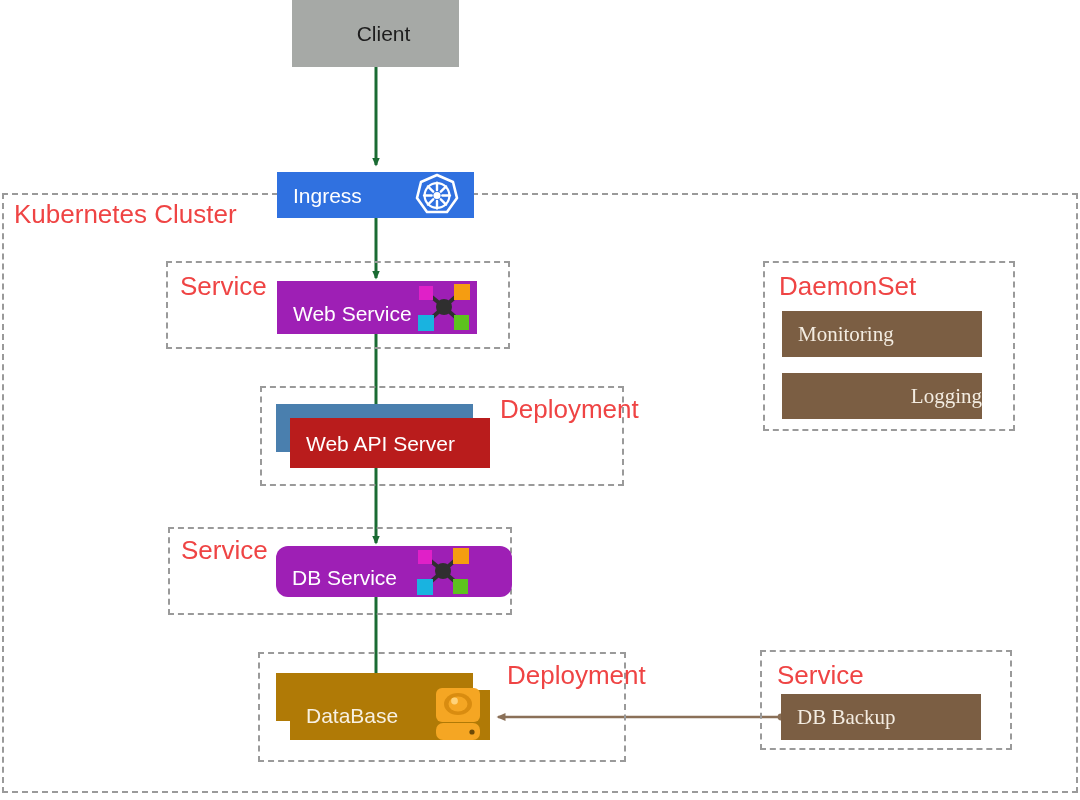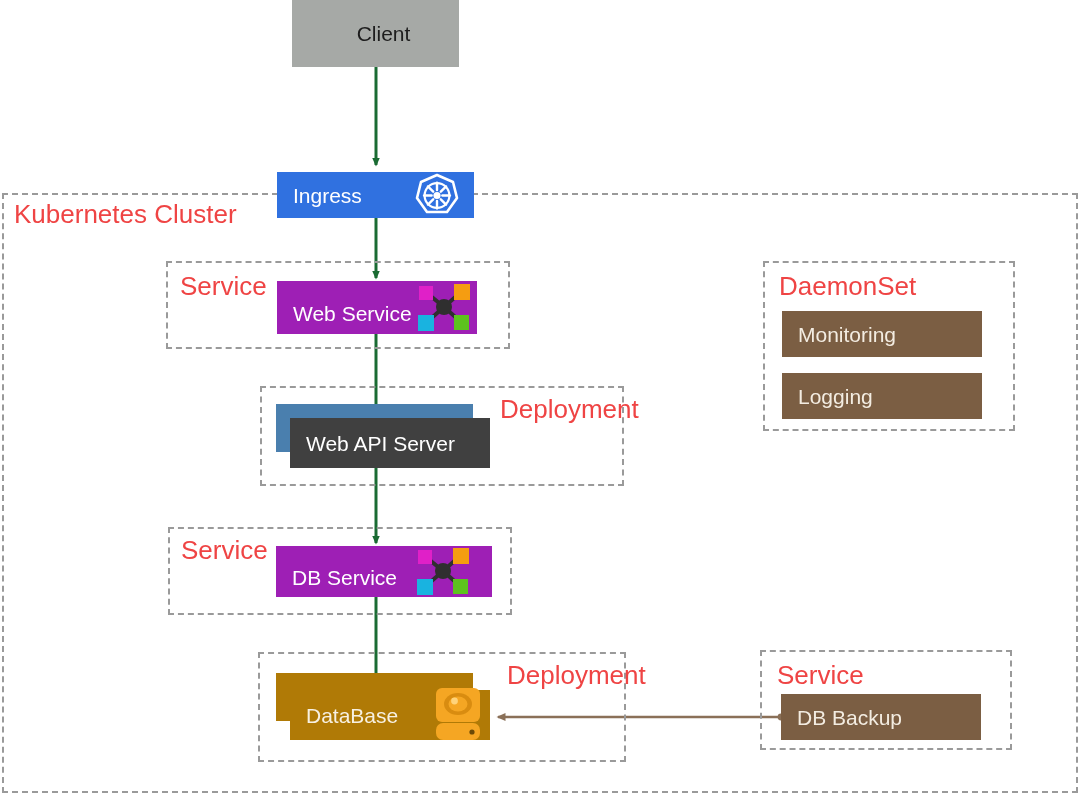--- a/index.html
+++ b/index.html
@@ -62,29 +62,29 @@
     padding-left: 16px;
   }
 
   .ingress-box { background: #3071e0; }
   .ingress-box .node-label { color: #ffffff; }
 
   .svc-box { background: #9e1fb5; }
   .svc-box .node-label { color: #ffffff; margin-top: 12px; }
 
   .api-back { background: #4a7fae; }
-  .api-front { background: #404040; }
+  .api-front { background: #b91c1c; }
   .api-front .node-label { color: #ffffff; }
 
   .db-back { background: #b07a06; }
   .db-front { background: #b07a06; }
   .db-front .node-label { color: #f7f0e2; }
 
   .brown-box { background: #7b5e43; }
-  .brown-box .node-label { color: #f3ece1; }
+  .brown-box .node-label { color: #f3ece1; font-family: Liberation Serif, serif; }
 
   
   .icon-wrap {
     position: absolute;
     display: block;
     pointer-events: none;
   }
 </style>
 </head>
 <body>
@@ -175,21 +175,21 @@
     <rect x="39" y="2" width="16" height="16" fill="#f59d11"></rect>
     <rect x="3" y="33" width="16" height="16" fill="#19b3e0"></rect>
     <rect x="39" y="33" width="15" height="15" fill="#5dc21e"></rect>
   </svg>
 
   <div class="node api-back" style="left:276px; top:404px; width:197px; height:48px;"></div>
   <div class="node api-front" style="left:290px; top:418px; width:200px; height:50px;">
     <span class="node-label">Web API Server</span>
   </div>
 
-  <div class="node svc-box" style="left:276px; top:546px; width:216px; height:51px;">
+  <div class="node svc-box" style="left:276px; top:546px; width:236px; height:51px;border-radius:12px;">
     <span class="node-label">DB Service</span>
   </div>
   <svg class="icon-wrap" style="left:414px; top:546px;" width="58" height="51" viewBox="0 0 58 51">
     <g stroke="#2f2f2f" stroke-width="4">
       <line x1="29" y1="25" x2="12" y2="40"></line>
       <line x1="29" y1="25" x2="12" y2="11"></line>
       <line x1="29" y1="25" x2="46" y2="10"></line>
       <line x1="29" y1="25" x2="46" y2="40"></line>
     </g>
     <circle cx="29" cy="25" r="8" fill="#2f2f2f"></circle>
@@ -209,21 +209,21 @@
     <ellipse cx="30" cy="18" rx="14" ry="11" fill="#d98c10"></ellipse>
     <ellipse cx="30" cy="18" rx="9.5" ry="7.5" fill="#f5a623"></ellipse>
     <circle cx="26.5" cy="15" r="3.4" fill="#ffd37a"></circle>
     <rect x="8" y="37" width="44" height="17" rx="7" fill="#f5a623"></rect>
     <circle cx="44" cy="46" r="2.6" fill="#6b4a06"></circle>
   </svg>
 
   <div class="node brown-box" style="left:782px; top:311px; width:200px; height:46px;">
     <span class="node-label">Monitoring</span>
   </div>
-  <div class="node brown-box" style="left:782px; top:373px; width:200px; height:46px;">
+  <div class="node brown-box" style="left:782px; top:373px; width:200px; height:46px;justify-content:flex-end;">
     <span class="node-label">Logging</span>
   </div>
 
   <div class="node brown-box" style="left:781px; top:694px; width:200px; height:46px;">
     <span class="node-label">DB Backup</span>
   </div>
 
 </div>
 
 </body></html>

